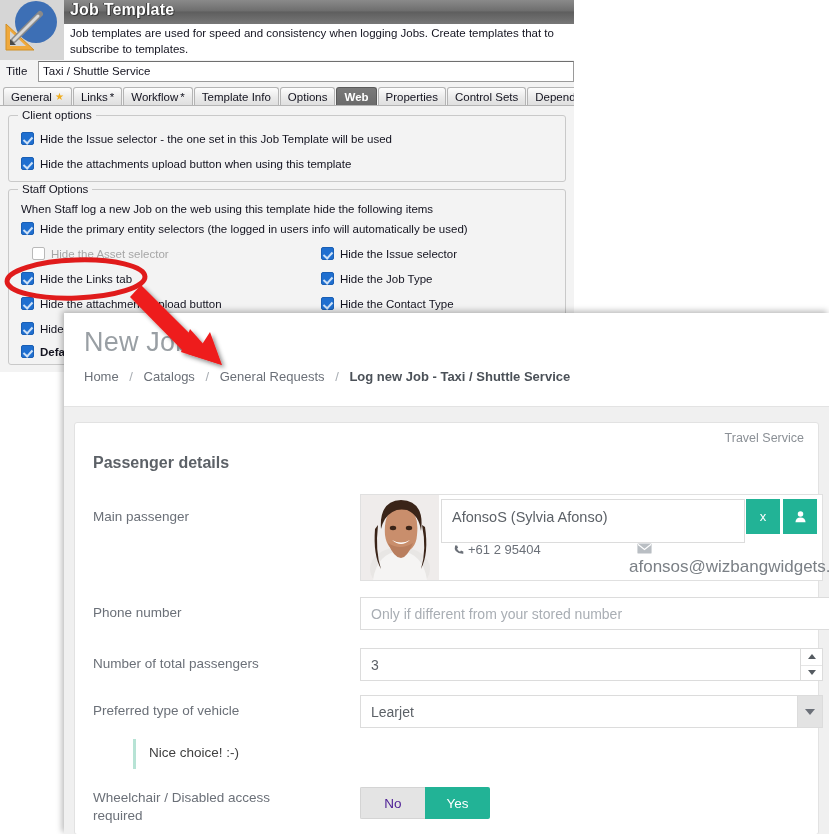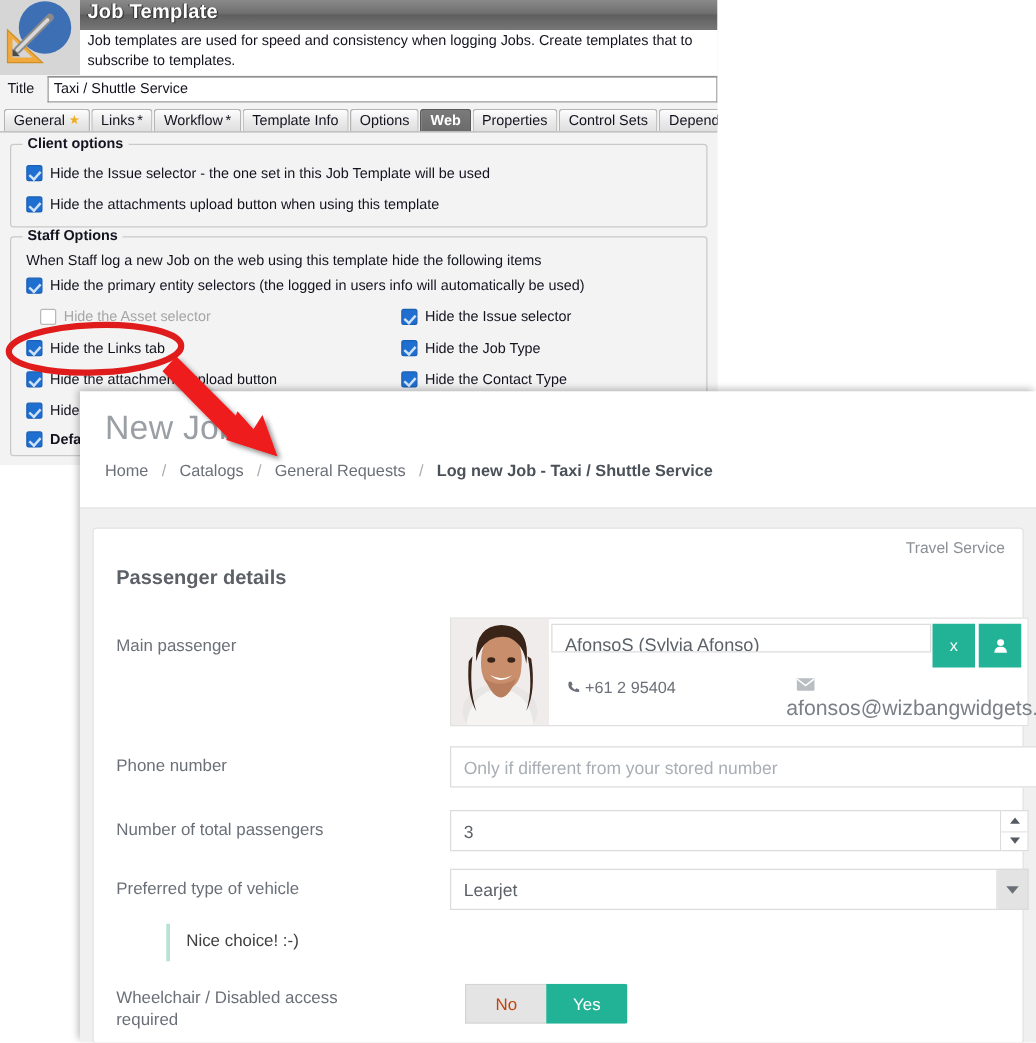--- a/index.html
+++ b/index.html
@@ -94,21 +94,21 @@
 
   .fieldset {
     position: absolute;
     border: 1px solid #c9c9c9;
     border-radius: 3px;
     background: #f3f3f3;
   }
   .fieldset > .legend {
     position: absolute; top: -7px; left: 9px;
     background: #f3f3f3; padding: 0 4px;
-    font-size: 11.5px; font-weight: bold; color: #13131f;
+    font-size: 11.5px; font-weight: normal; color: #13131f;
   }
   #fs-client { left: 8px; top: 9px; width: 558px; height: 67px; }
   #fs-staff  { left: 8px; top: 83px; width: 558px; height: 176px; }
 
   .note {
     position: absolute; font-size: 11.5px; color: #13131f;
   }
 
   .cbrow {
     position: absolute;
@@ -189,21 +189,21 @@
 
   .passenger-box {
     position: absolute; left: 267px; top: 0; width: 463px; height: 87px;
     background: #fff; border: 1px solid #e0e0e0;
   }
   .pb-photo {
     position: absolute; left: 0px; top: 0px; width: 78px; height: 85px;
     overflow: hidden; background: #ece9e6;
   }
   .pb-input {
-    position: absolute; left: 80px; top: 4px; width: 304px; height: 23px;
+    position: absolute; left: 80px; top: 4px; width: 304px; height: 44px;
     border: 1px solid #dcdcdc; background: #fff;
     font-size: 14.5px; color: #5c6167;
     padding: 8px 10px; line-height: 19px;
     overflow: hidden; white-space: nowrap;
   }
   .pb-btn {
     position: absolute; top: 4px; width: 34px; height: 35px;
     background: #22b396; color: #fff;
     display: flex; align-items: center; justify-content: center;
     font-size: 13px;
@@ -256,21 +256,21 @@
 
   .toggle {
     position: absolute; left: 267px; display: flex;
     border-radius: 2px; overflow: hidden;
   }
   .toggle .opt {
     width: 65px; height: 32px;
     display: flex; align-items: center; justify-content: center;
     font-size: 13.5px;
   }
-  .toggle .opt.off { background: #e4e4e4; color: #c2410c; border: 1px solid #d4d4d4; border-right: none; margin-left: 12px; }
+  .toggle .opt.off { background: #e4e4e4; color: #4c1d95; border: 1px solid #d4d4d4; border-right: none; }
   .toggle .opt.on  { background: #22b396; color: #ffffff; }
 </style>
 </head>
 <body>
 
 <div id="root">
 
   <div class="desktop-win">
 
     <div class="dw-header">

